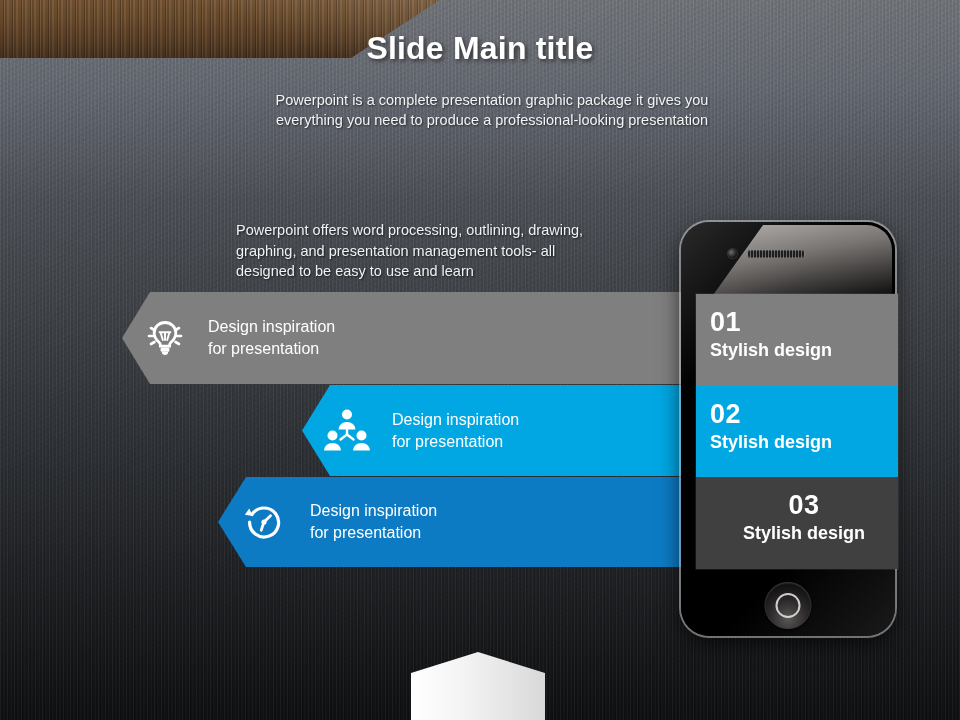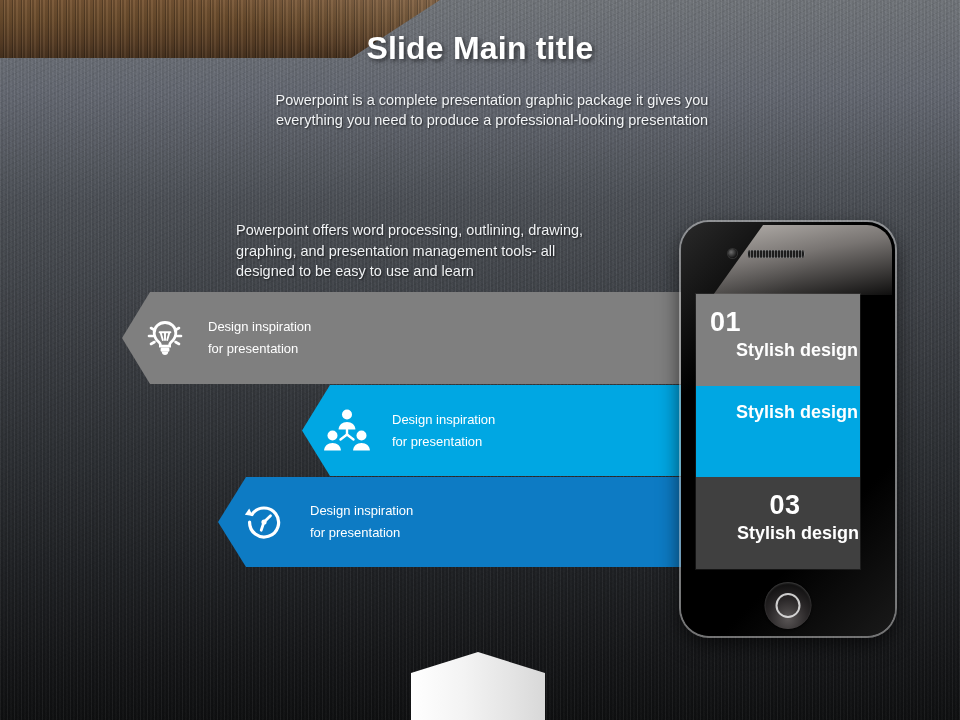--- a/index.html
+++ b/index.html
@@ -84,21 +84,21 @@
     position:absolute;z-index:5;
     display:flex;align-items:center;
     clip-path:polygon(28px 0, 100% 0, 100% 100%, 28px 100%, 0 50%);
     box-shadow:0 3px 7px rgba(0,0,0,.45);
   }
   .banner .bicon{
     width:86px;flex:0 0 86px;
     display:flex;align-items:center;justify-content:center;
   }
   .banner .btext{
-    color:#ffffff;font-size:13px;line-height:22px;
+    color:#ffffff;font-size:16px;line-height:22px;
   }
   .banner .btext .l2{display:block;}
 
   #banner1{left:122px;top:292px;width:560px;height:92px;background:#7f7f7f;}
   #banner2{left:302px;top:385px;width:380px;height:91px;background:#00a7e3;}
   #banner3{left:218px;top:477px;width:464px;height:90px;background:#0d7bc4;}
   #banner2 .bicon{width:90px;flex:0 0 90px;}
   #banner3 .bicon{width:92px;flex:0 0 92px;}
 
   
@@ -119,30 +119,30 @@
     background:radial-gradient(circle at 35% 35%, #6d6d6d 0%, #171717 70%);
     box-shadow:0 0 0 1px rgba(255,255,255,.12);
   }
   .speaker{
     position:absolute;left:66px;top:28px;width:58px;height:8px;border-radius:4px;
     background:#2a2a2a;
     box-shadow:inset 0 0 0 1px rgba(255,255,255,.18);
     background-image:repeating-linear-gradient(90deg,#6a6a6a 0 1px,#1d1d1d 1px 3px);
   }
   .screen{
-    position:absolute;left:15px;top:72px;width:164px;height:275px;
+    position:absolute;left:15px;top:72px;width:202px;height:275px;
     background:#111;overflow:hidden;
     box-shadow:0 0 0 1px rgba(255,255,255,.08);
   }
   .srow{
     height:91.6px;box-sizing:border-box;
     padding:13px 0 0 14px;color:#fff;
   }
   .srow .num{font-size:27px;font-weight:bold;line-height:30px;letter-spacing:.5px;}
-  .srow .lbl{font-size:18px;font-weight:bold;line-height:24px;margin-top:1px;margin-left:26px;}
+  .srow .lbl{font-size:18px;font-weight:bold;line-height:24px;margin-top:1px;}
   .home{
     position:absolute;left:50%;top:360px;transform:translateX(-50%);
     width:47px;height:47px;border-radius:50%;
     background:radial-gradient(circle at 50% 78%, #5a5656 0%, #2a2728 45%, #0c0c0c 85%);
     box-shadow:inset 0 1px 2px rgba(255,255,255,.22), 0 1px 2px rgba(0,0,0,.8);
     display:flex;align-items:center;justify-content:center;
   }
   .home i{
     display:block;width:21px;height:21px;border-radius:50%;
     border:2px solid rgba(235,235,235,.85);
@@ -247,20 +247,21 @@
     <div class="phone-gloss"></div>
     <div class="cam"></div>
     <div class="speaker"></div>
 
     <div class="screen">
       <div class="srow" style="background:#7f7f7f;">
         <div class="num">01</div>
         <div class="lbl">Stylish design</div>
       </div>
       <div class="srow" style="background:#00a7e3;">
+        <div class="num">02</div>
         <div class="lbl">Stylish design</div>
       </div>
       <div class="srow" style="background:#404040;text-align:center;">
         <div class="num">03</div>
         <div class="lbl">Stylish design</div>
       </div>
     </div>
 
     <div class="home">
         <i></i>

